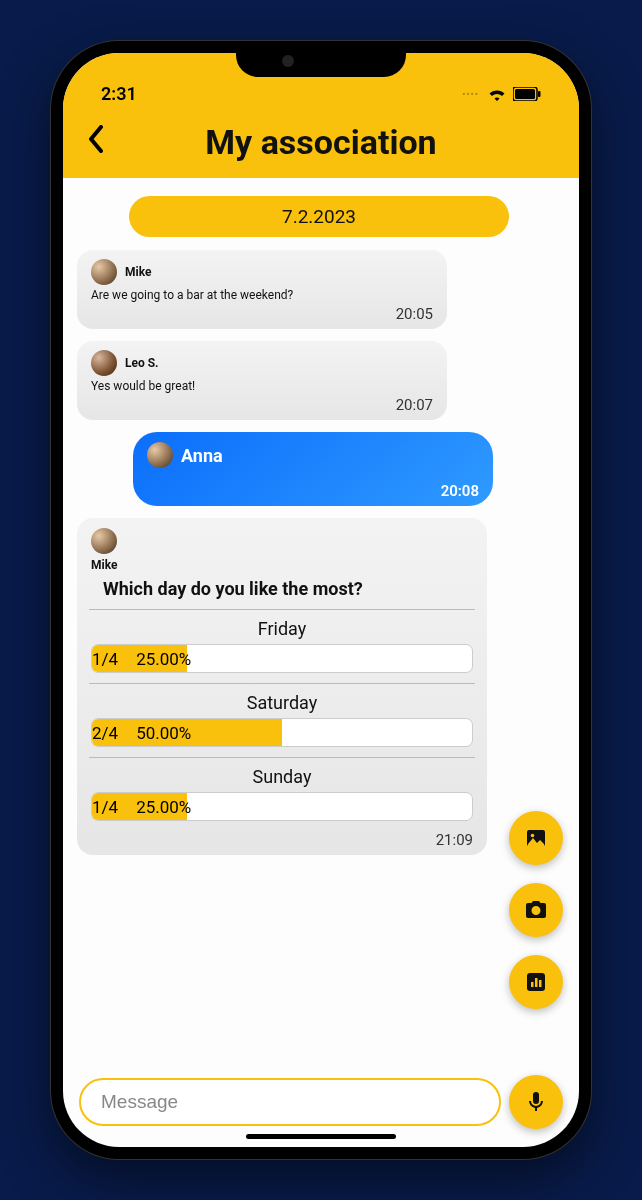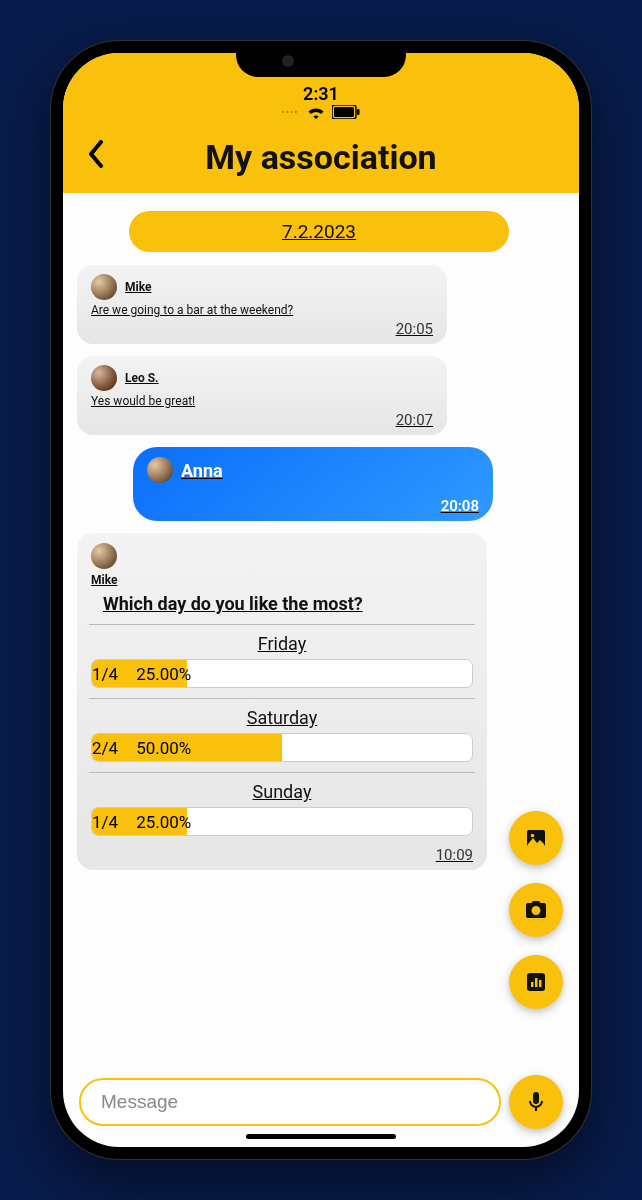--- a/index.html
+++ b/index.html
@@ -57,21 +57,20 @@
     padding-top: 22px;
   }
   .status-bar {
     display: flex;
     justify-content: space-between;
     align-items: center;
     padding: 8px 38px 4px 38px;
     font-weight: 600;
     font-size: 18px;
     color: #000;
-    flex-direction: column;
   }
   .status-right {
     display: flex;
     align-items: center;
     gap: 6px;
   }
   .dots {
     font-size: 9px;
     letter-spacing: 1px;
     color: #b38a07;
@@ -96,21 +95,20 @@
     font-weight: 700;
     color: #111;
     margin: 0 auto;
   }
   .chat {
     flex: 1;
     background: #fdfdfd;
     padding: 12px 18px 0 14px;
     overflow: hidden;
     position: relative;
-    text-decoration: underline;
   }
   .date-pill {
     background: #f9c00c;
     text-align: center;
     padding: 9px 0;
     border-radius: 22px;
     font-size: 19px;
     color: #111;
     margin: 6px 52px 13px 52px;
   }
@@ -402,21 +400,21 @@
           <div class="poll-label">Sunday</div>
           <div class="poll-bar">
             <div class="poll-fill" style="width:25%"></div>
             <div class="poll-bar-text">
               <span>1/4</span>
               <span>25.00%</span>
             </div>
           </div>
         </div>
 
-        <div class="msg-time">10:09</div>
+        <div class="msg-time">21:09</div>
       </div>
 
       <div class="fab-column">
         <div class="fab">
           <svg viewBox="0 0 24 24">
               <rect x="3" y="4" width="18" height="16" rx="2" fill="#111"></rect>
               <circle cx="8.5" cy="9.5" r="1.8" fill="#f9c00c"></circle>
               <path d="M4 18 l5 -6 4 5 3 -3 4 4 v2 H4z" fill="#f9c00c"></path>
             </svg>
         </div>

